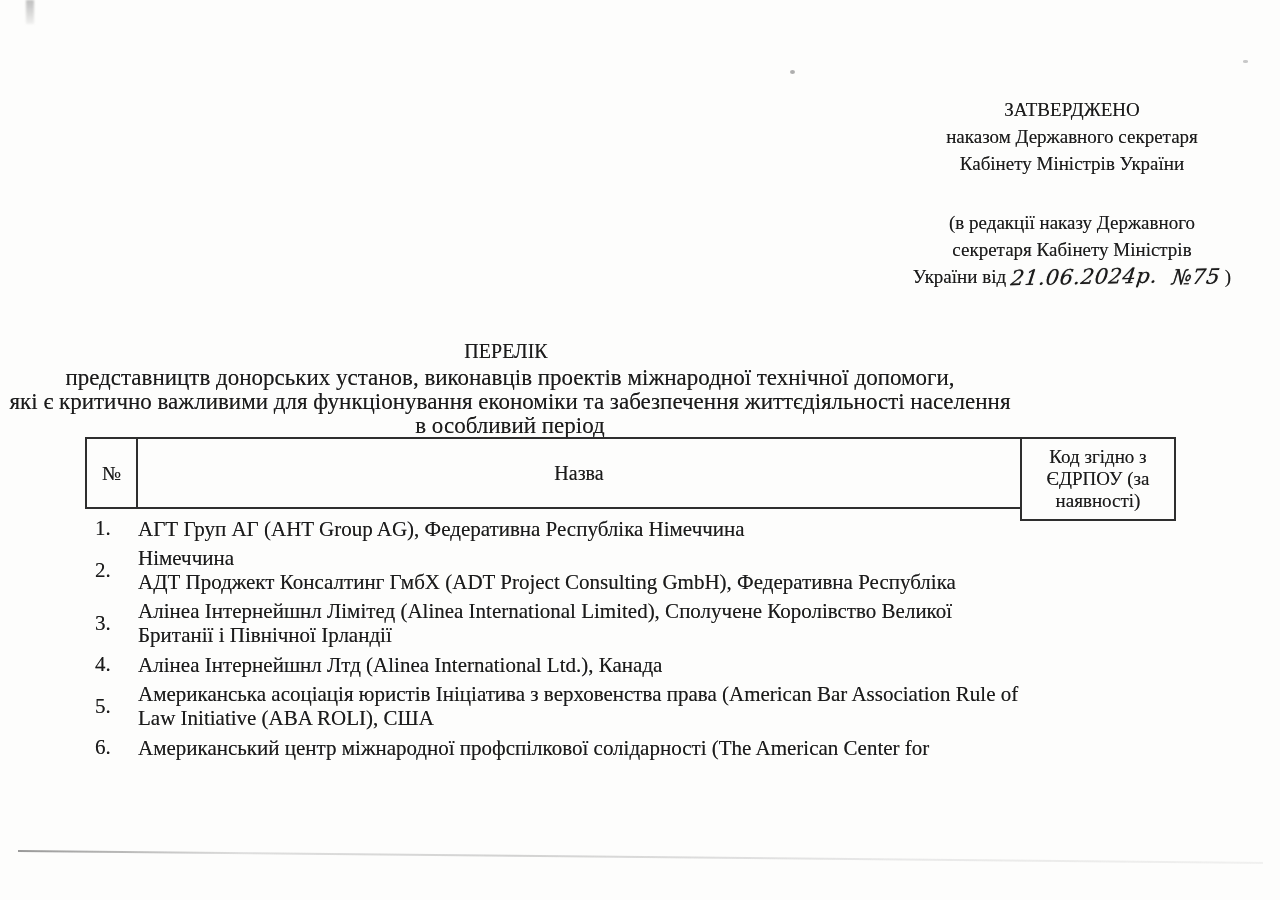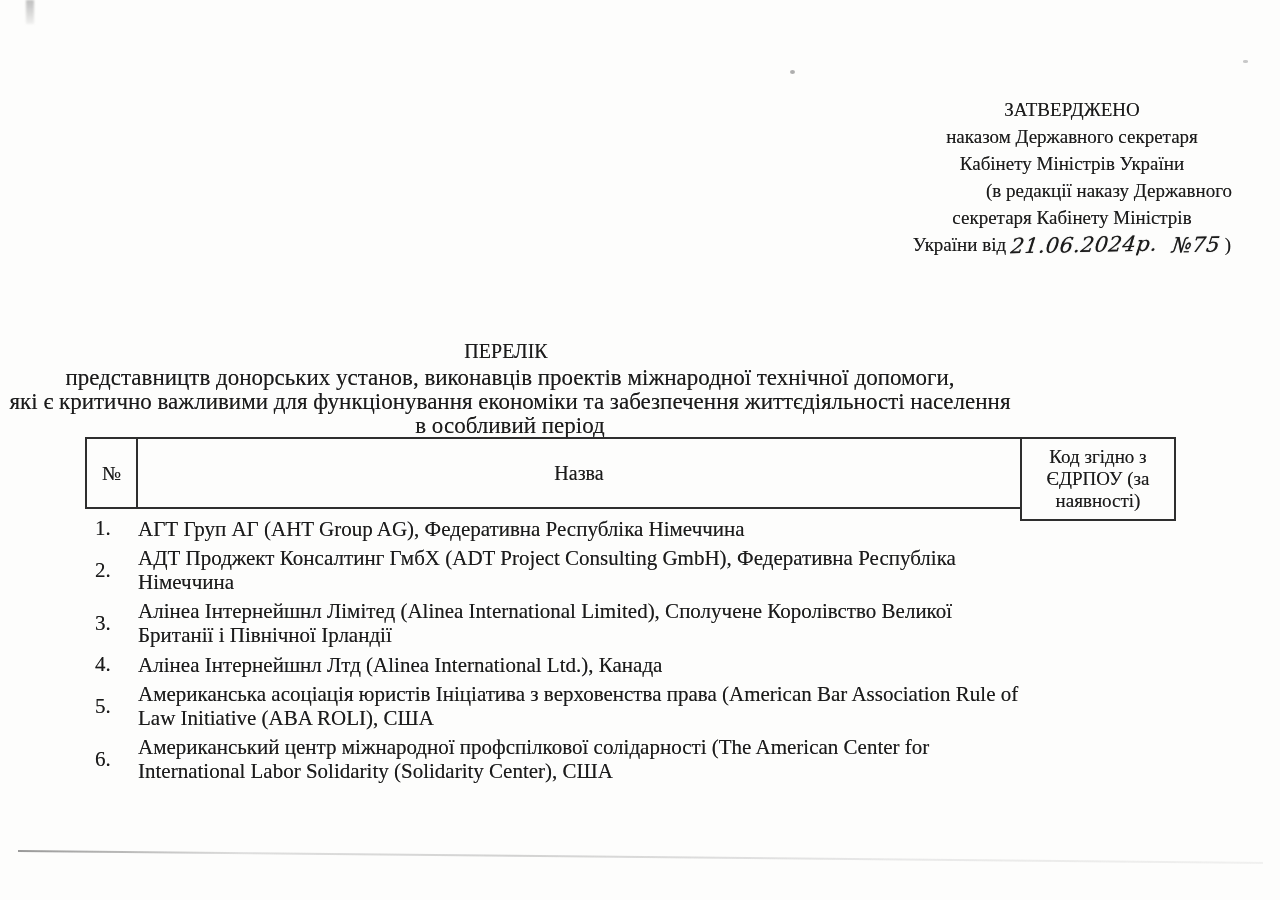--- a/index.html
+++ b/index.html
@@ -22,21 +22,21 @@
   
   .approval {
     position: absolute;
     left: 912px;
     top: 96px;
     width: 320px;
     text-align: center;
     font-size: 19px;
     line-height: 27px;
   }
-  .approval .rev-start { margin-top: 0; text-align: right; }
+  .approval .rev-start { margin-top: 32px; }
   .hw {
     display: inline-block;
     font-family: "DejaVu Serif", serif;
     font-style: italic;
     font-size: 21px;
     transform: skewX(-8deg) rotate(-1deg);
     letter-spacing: 0.5px;
     position: relative;
     top: 1px;
     text-shadow: 0 0 0.7px rgba(20,20,20,.8);
@@ -153,22 +153,22 @@
     <div class="trow">
       <div class="tnum">1.</div>
       <div class="tname">
           <div class="line">АГТ Груп АГ (AHT Group AG), Федеративна Республіка Німеччина</div>
         </div>
     </div>
 
     <div class="trow">
       <div class="tnum">2.</div>
       <div class="tname">
+          <div class="line">Німеччина</div>
           <div class="line">АДТ Проджект Консалтинг ГмбХ (ADT Project Consulting GmbH), Федеративна Республіка</div>
-          <div class="line">Німеччина</div>
         </div>
     </div>
 
     <div class="trow">
       <div class="tnum">3.</div>
       <div class="tname">
           <div class="line">Алінеа Інтернейшнл Лімітед (Alinea International Limited), Сполучене Королівство Великої</div>
           <div class="line">Британії і Північної Ірландії</div>
         </div>
     </div>
@@ -185,21 +185,20 @@
       <div class="tname">
           <div class="line">Американська асоціація юристів Ініціатива з верховенства права (American Bar Association Rule of</div>
           <div class="line">Law Initiative (ABA ROLI), США</div>
         </div>
     </div>
 
     <div class="trow">
       <div class="tnum">6.</div>
       <div class="tname">
           <div class="line">Американський центр міжнародної профспілкової солідарності (The American Center for</div>
-          <div class="line">International Labor Solidarity (Solidarity Center), США</div>
         </div>
     </div>
   </div>
 
   <div class="artifact smudge-topleft"></div>
   <div class="artifact speck-center"></div>
   <div class="artifact speck-right"></div>
   <div class="artifact scanline-bottom"></div>
 
 </div>

